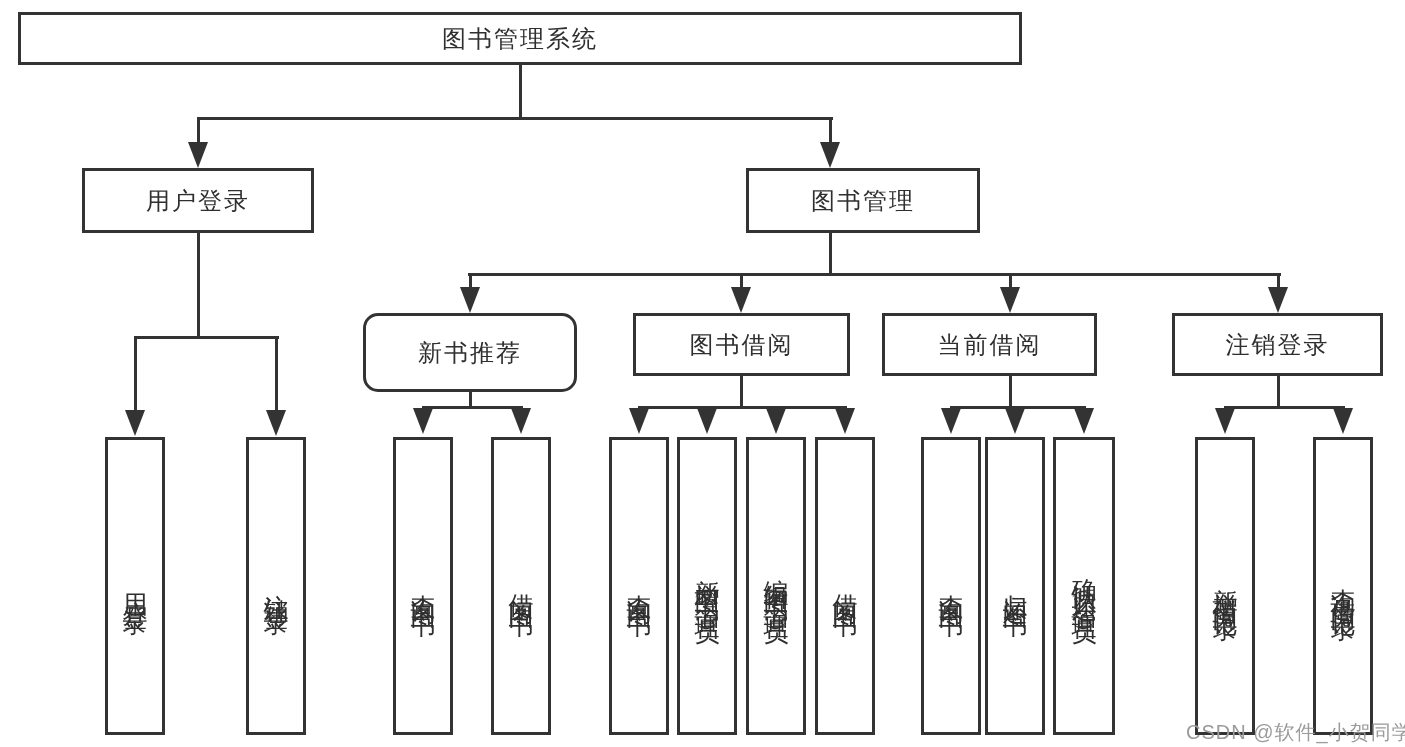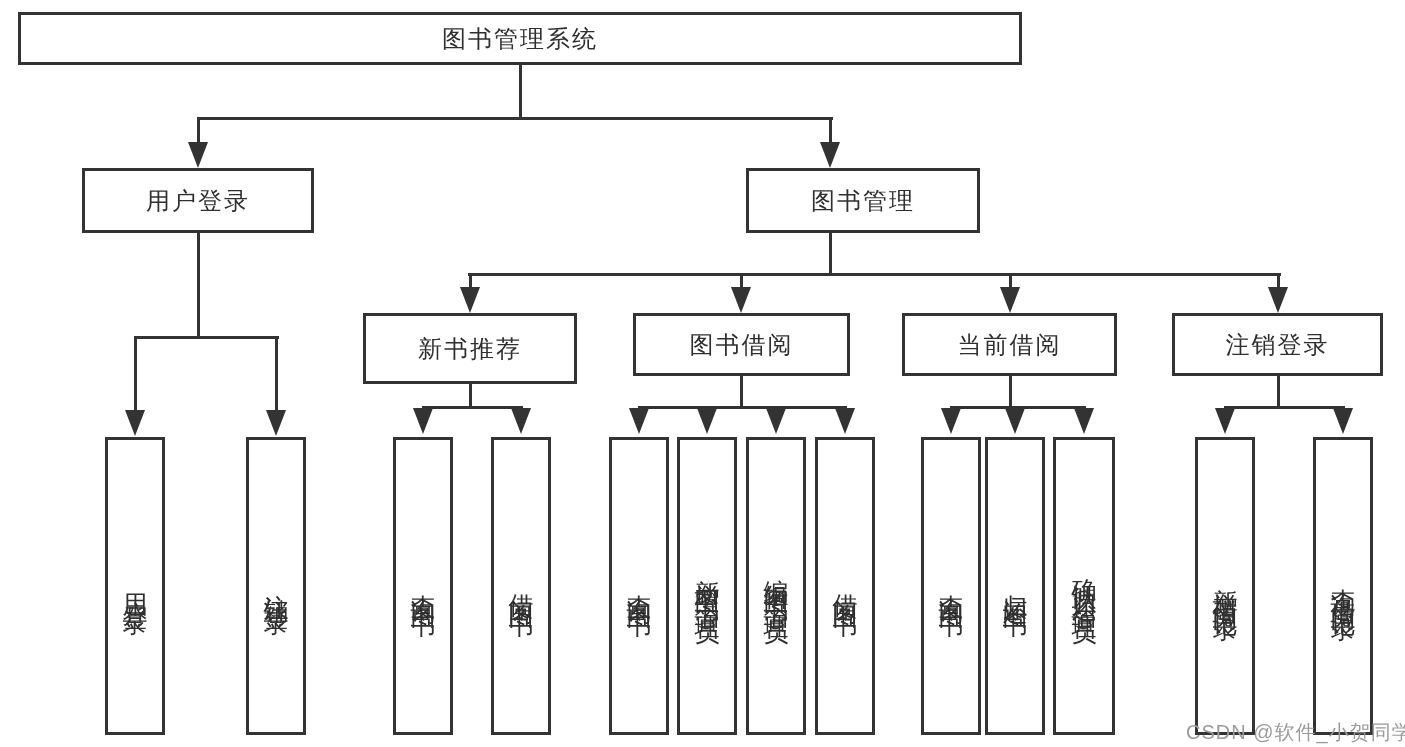--- a/index.html
+++ b/index.html
@@ -95,27 +95,27 @@
     <span>图书管理系统</span>
   </div>
 
   <div class="node h" style="left:82px;top:168px;width:232px;height:65px;">
     <span>用户登录</span>
   </div>
   <div class="node h" style="left:714px;top:168px;width:234px;height:65px;margin-left:32px;">
     <span>图书管理</span>
   </div>
 
-  <div class="node h" style="left:363px;top:313px;width:214px;height:71px;">
+  <div class="node h" style="left:363px;top:313px;width:214px;height:79px;border-radius:15px;">
     <span>新书推荐</span>
   </div>
   <div class="node h" style="left:633px;top:313px;width:217px;height:63px;align-items:center;">
     <span>图书借阅</span>
   </div>
-  <div class="node h" style="left:902px;top:313px;width:215px;height:63px;">
+  <div class="node h" style="left:882px;top:313px;width:215px;height:63px;">
     <span>当前借阅</span>
   </div>
   <div class="node h" style="left:1172px;top:313px;width:211px;height:63px;">
     <span>注销登录</span>
   </div>
 
   <div class="node leaf" style="left:105px;">
     <span class="vtxt">用户登录</span>
   </div>
   <div class="node leaf" style="left:246px;">

